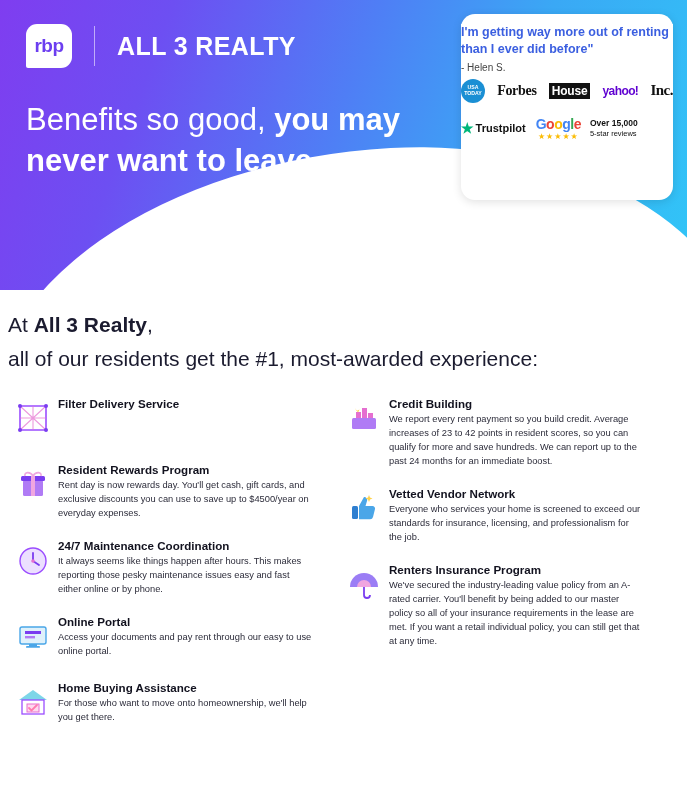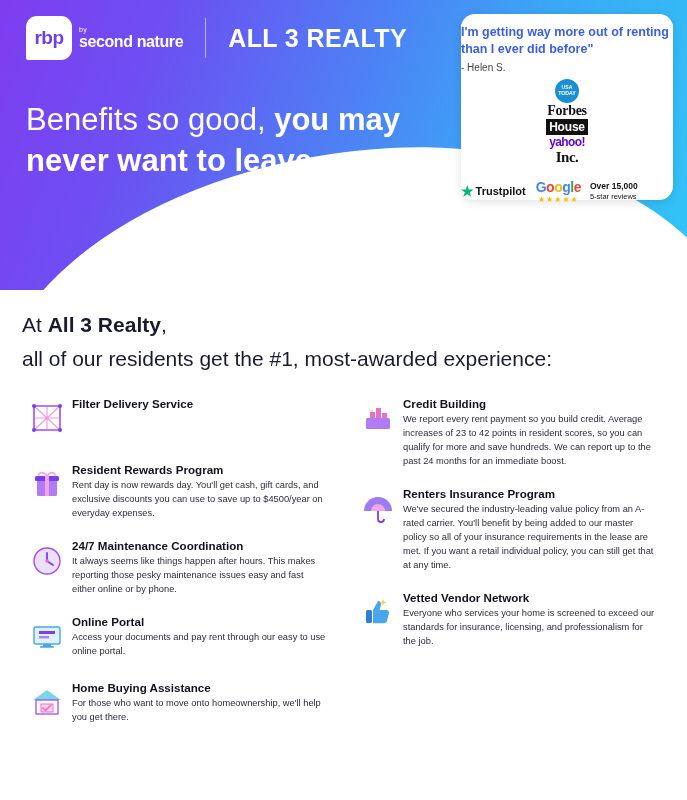--- a/index.html
+++ b/index.html
@@ -38,21 +38,21 @@
     left: -60px; bottom: -150px;
     width: 820px; height: 250px;
     background: rgba(255,255,255,0.22);
     border-radius: 50% 50% 0 0 / 100% 90% 0 0;
     transform: rotate(-5deg);
   }
 
   
   .logo-row {
     position: absolute;
-    left: 26px; top: 16px;
+    left: 26px; top: 24px;
     display: flex;
     align-items: center;
     height: 44px;
   }
   .rbp-badge {
     width: 46px; height: 44px;
     background: #ffffff;
     border-radius: 11px 11px 11px 2px;
     display: flex; align-items: center; justify-content: center;
     font-size: 19px; font-weight: bold; color: #6c3ef0;
@@ -109,21 +109,20 @@
   }
   .quote-by {
     font-size: 10px;
     color: #444;
     margin-top: 4px;
     margin-bottom: 6px;
   }
   .logos-row {
     display: flex; align-items: center; justify-content: space-between;
     margin-top: 4px;
-    flex-direction: column;
   }
   .usatoday {
     width: 24px; height: 24px; border-radius: 50%;
     background: #1a8fd4; color:#fff;
     font-size: 5.2px; font-weight: bold;
     display:flex; flex-direction:column; align-items:center; justify-content:center;
     line-height: 1.05;
   }
   .forbes { font-family: "Liberation Serif", serif; font-size: 14px; font-weight: bold; color:#111; letter-spacing:-.3px;}
   .house { font-family:Liberation Sans, sans-serif; font-size: 12px; font-weight:bold; color:#fff; background:#111; padding:1px 3px; letter-spacing:-.2px;}
@@ -133,21 +132,21 @@
   .trustpilot { display:flex; align-items:center; font-size: 11px; font-weight: bold; color:#111;}
   .tp-star { color:#00b67a; font-size: 14px; margin-right:2px;}
   .google-block { margin-left: 10px; text-align:center; }
   .google-word { font-size: 14px; font-weight: bold; letter-spacing:-.5px;}
   .g-b{color:#4285f4}.g-r{color:#ea4335}.g-y{color:#fbbc05}.g-g{color:#34a853}
   .g-stars { color:#fbbc05; font-size: 8px; letter-spacing: 1px; }
   .over-block { margin-left: 9px; font-size: 8.5px; color:#111; line-height:1.25; font-weight:bold;}
   .over-block .sub { font-weight: normal; font-size: 7.5px; }
 
   
-  .body-wrap { position: relative; padding: 0 22px; }
+  .body-wrap { position: relative; padding: 0 8px; }
   .intro {
     margin-top: 18px;
     font-size: 21px;
     color: #1b1b2f;
     line-height: 1.6;
     font-weight: 300;
   }
   .intro b { font-weight: bold; }
 
   .cols {
@@ -176,24 +175,20 @@
 <body>
 
 <div class="page">
 
   <div class="hero">
     <div class="hero-wave2"></div>
     <div class="hero-wave"></div>
 
     <div class="logo-row">
       <div class="rbp-badge">rbp</div>
-      <div class="by-second">
-        <span class="by">by</span>
-        <span class="sn">second nature</span>
-      </div>
       <div class="logo-divider"></div>
       <div class="company-name">ALL 3 REALTY</div>
     </div>
 
     <div class="hero-headline">
       <span>Benefits so good, </span><b>you may</b><br>
       <b>never want to leave.</b>
     </div>
 
     <div class="card">
@@ -329,41 +324,41 @@
           </div>
           <div class="benefit-text">
             <div class="benefit-title">Credit Building</div>
             <div class="benefit-desc">We report every rent payment so you build credit. Average increases of 23 to 42 points in resident scores, so you can qualify for more and save hundreds. We can report up to the past 24 months for an immediate boost.</div>
           </div>
         </div>
 
         <div class="benefit">
           <div class="benefit-icon">
             <svg width="38" height="38" viewBox="0 0 38 38">
+                <path d="M14 17 l5-9 a3 3 0 0 1 3 4 l-1.5 5 h7 a2.5 2.5 0 0 1 2.5 3 l-2 8 a3 3 0 0 1 -3 2.3 H14 Z" fill="#4aa6e8"></path>
+                <rect x="7" y="17" width="6" height="13" rx="1.5" fill="#2f7fd0"></rect>
+                <path d="M24 6 l1 2.5 2.5 1 -2.5 1 -1 2.5 -1 -2.5 -2.5 -1 2.5 -1 Z" fill="#ffd24a"></path>
+              </svg>
+          </div>
+          <div class="benefit-text">
+            <div class="benefit-title">Vetted Vendor Network</div>
+            <div class="benefit-desc">Everyone who services your home is screened to exceed our standards for insurance, licensing, and professionalism for the job.</div>
+          </div>
+        </div>
+
+        <div class="benefit">
+          <div class="benefit-icon">
+            <svg width="38" height="38" viewBox="0 0 38 38">
                 <path d="M5 22 A14 14 0 0 1 33 22 Z" fill="#9b7df5"></path>
                 <path d="M12 22 A7 7 0 0 1 26 22 Z" fill="#f0a6e0"></path>
                 <path d="M19 22 L19 30 a3 3 0 0 0 6 0" fill="none" stroke="#7a3df0" stroke-width="1.8"></path>
               </svg>
           </div>
           <div class="benefit-text">
             <div class="benefit-title">Renters Insurance Program</div>
             <div class="benefit-desc">We've secured the industry-leading value policy from an A-rated carrier. You'll benefit by being added to our master policy so all of your insurance requirements in the lease are met. If you want a retail individual policy, you can still get that at any time.</div>
           </div>
         </div>
 
-        <div class="benefit">
-          <div class="benefit-icon">
-            <svg width="38" height="38" viewBox="0 0 38 38">
-                <path d="M14 17 l5-9 a3 3 0 0 1 3 4 l-1.5 5 h7 a2.5 2.5 0 0 1 2.5 3 l-2 8 a3 3 0 0 1 -3 2.3 H14 Z" fill="#4aa6e8"></path>
-                <rect x="7" y="17" width="6" height="13" rx="1.5" fill="#2f7fd0"></rect>
-                <path d="M24 6 l1 2.5 2.5 1 -2.5 1 -1 2.5 -1 -2.5 -2.5 -1 2.5 -1 Z" fill="#ffd24a"></path>
-              </svg>
-          </div>
-          <div class="benefit-text">
-            <div class="benefit-title">Vetted Vendor Network</div>
-            <div class="benefit-desc">Everyone who services your home is screened to exceed our standards for insurance, licensing, and professionalism for the job.</div>
-          </div>
-        </div>
-
       </div>
     </div>
   </div>
 </div>
 
 </body></html>

